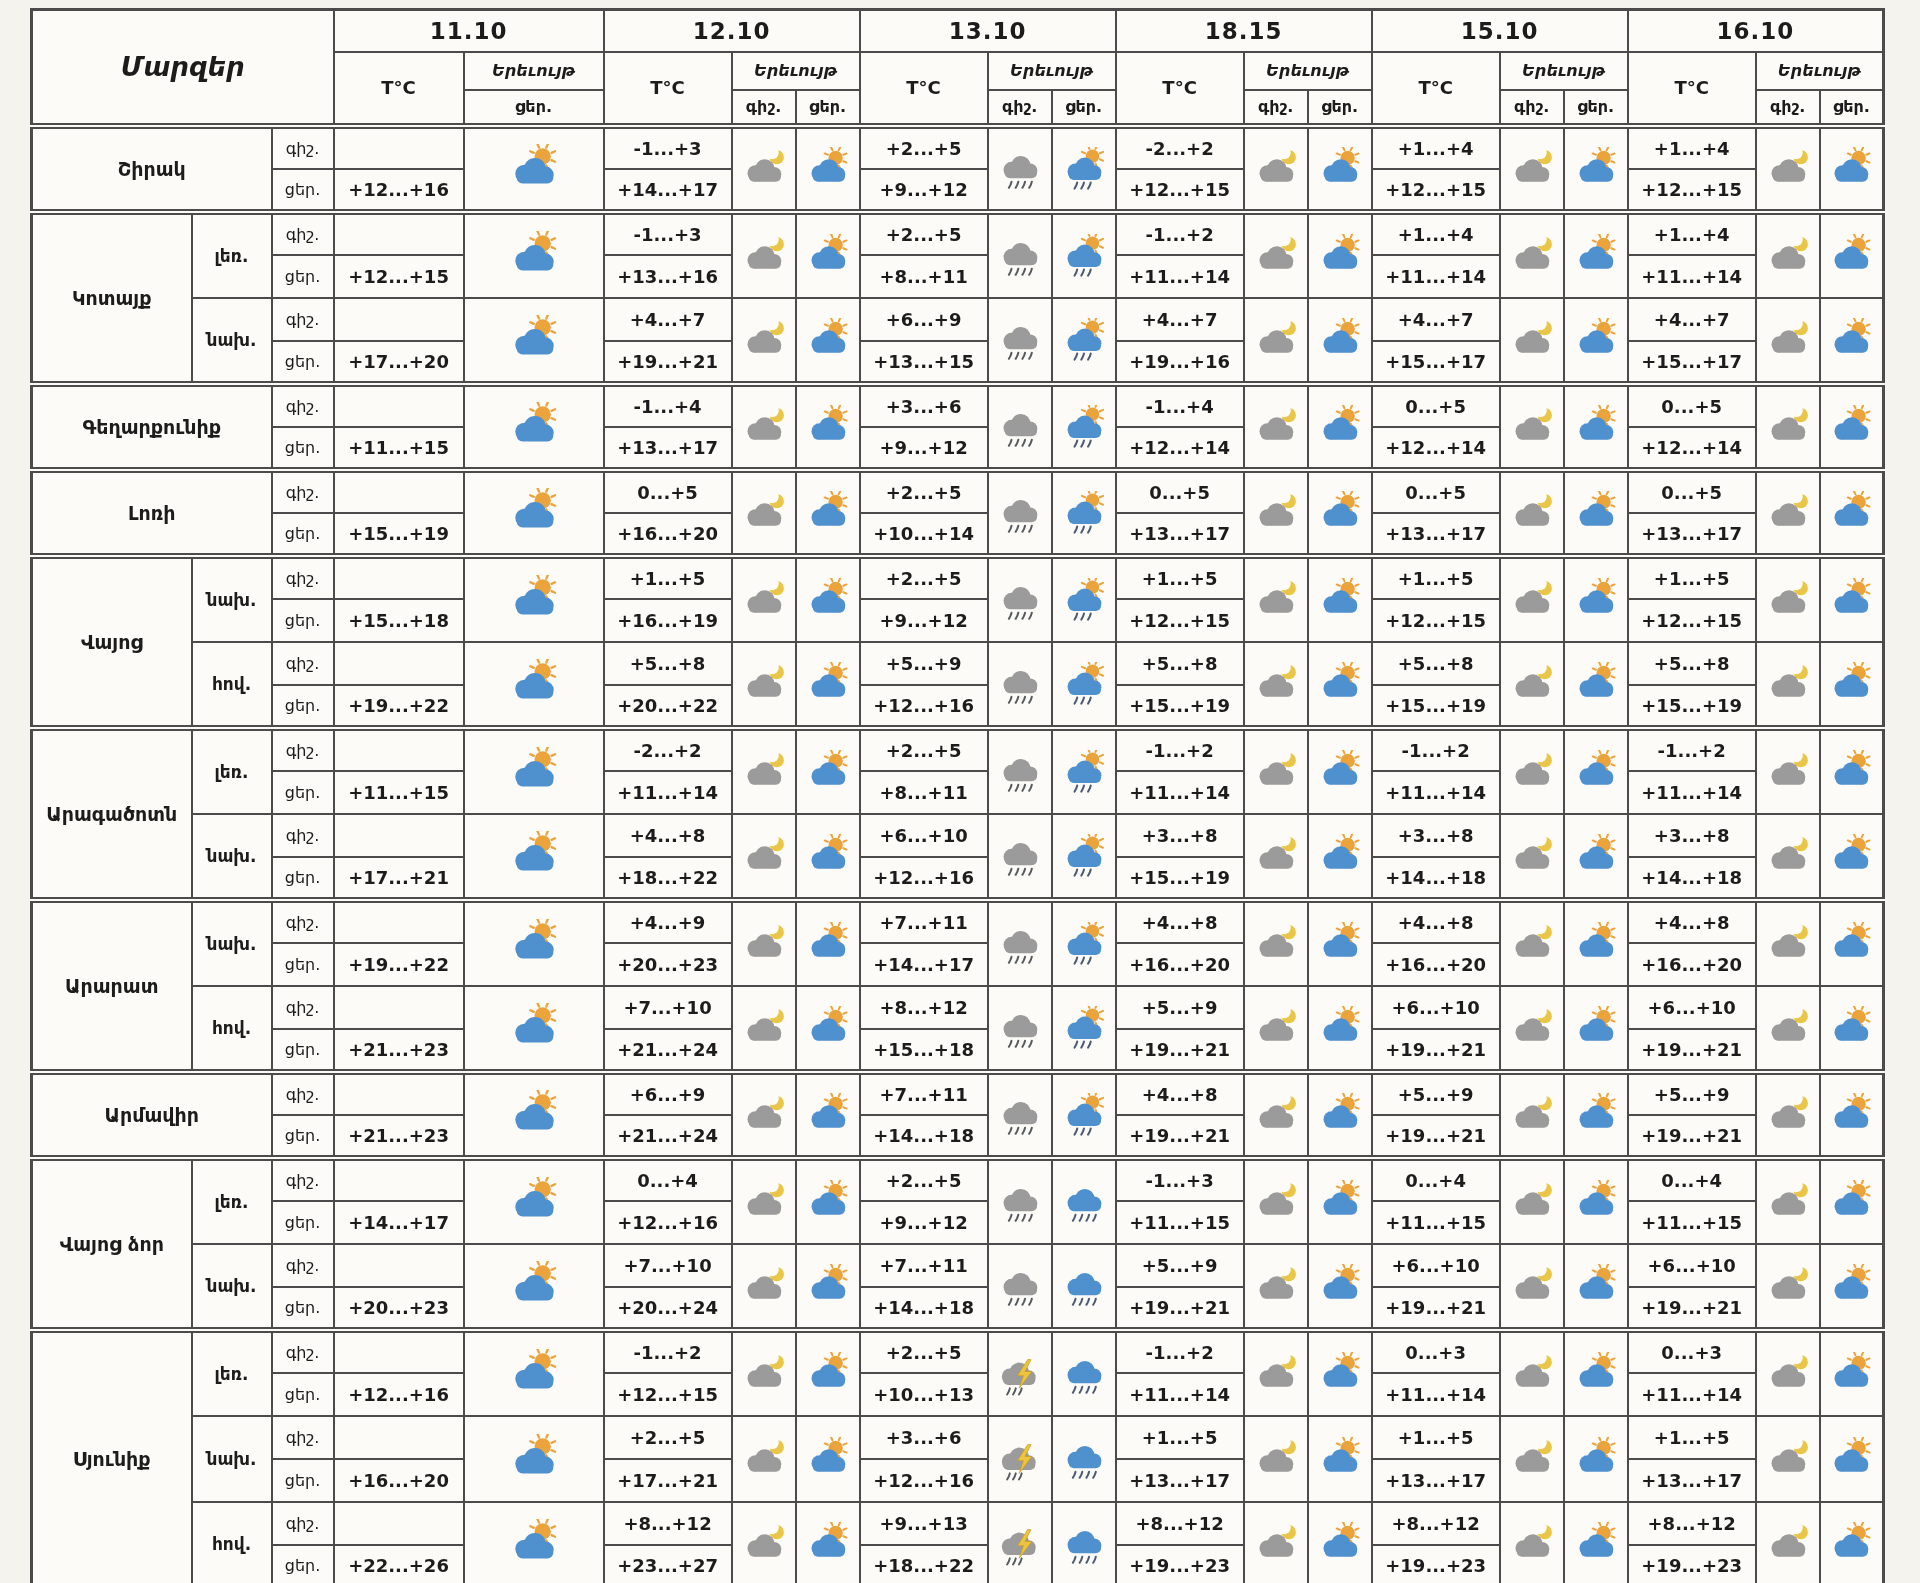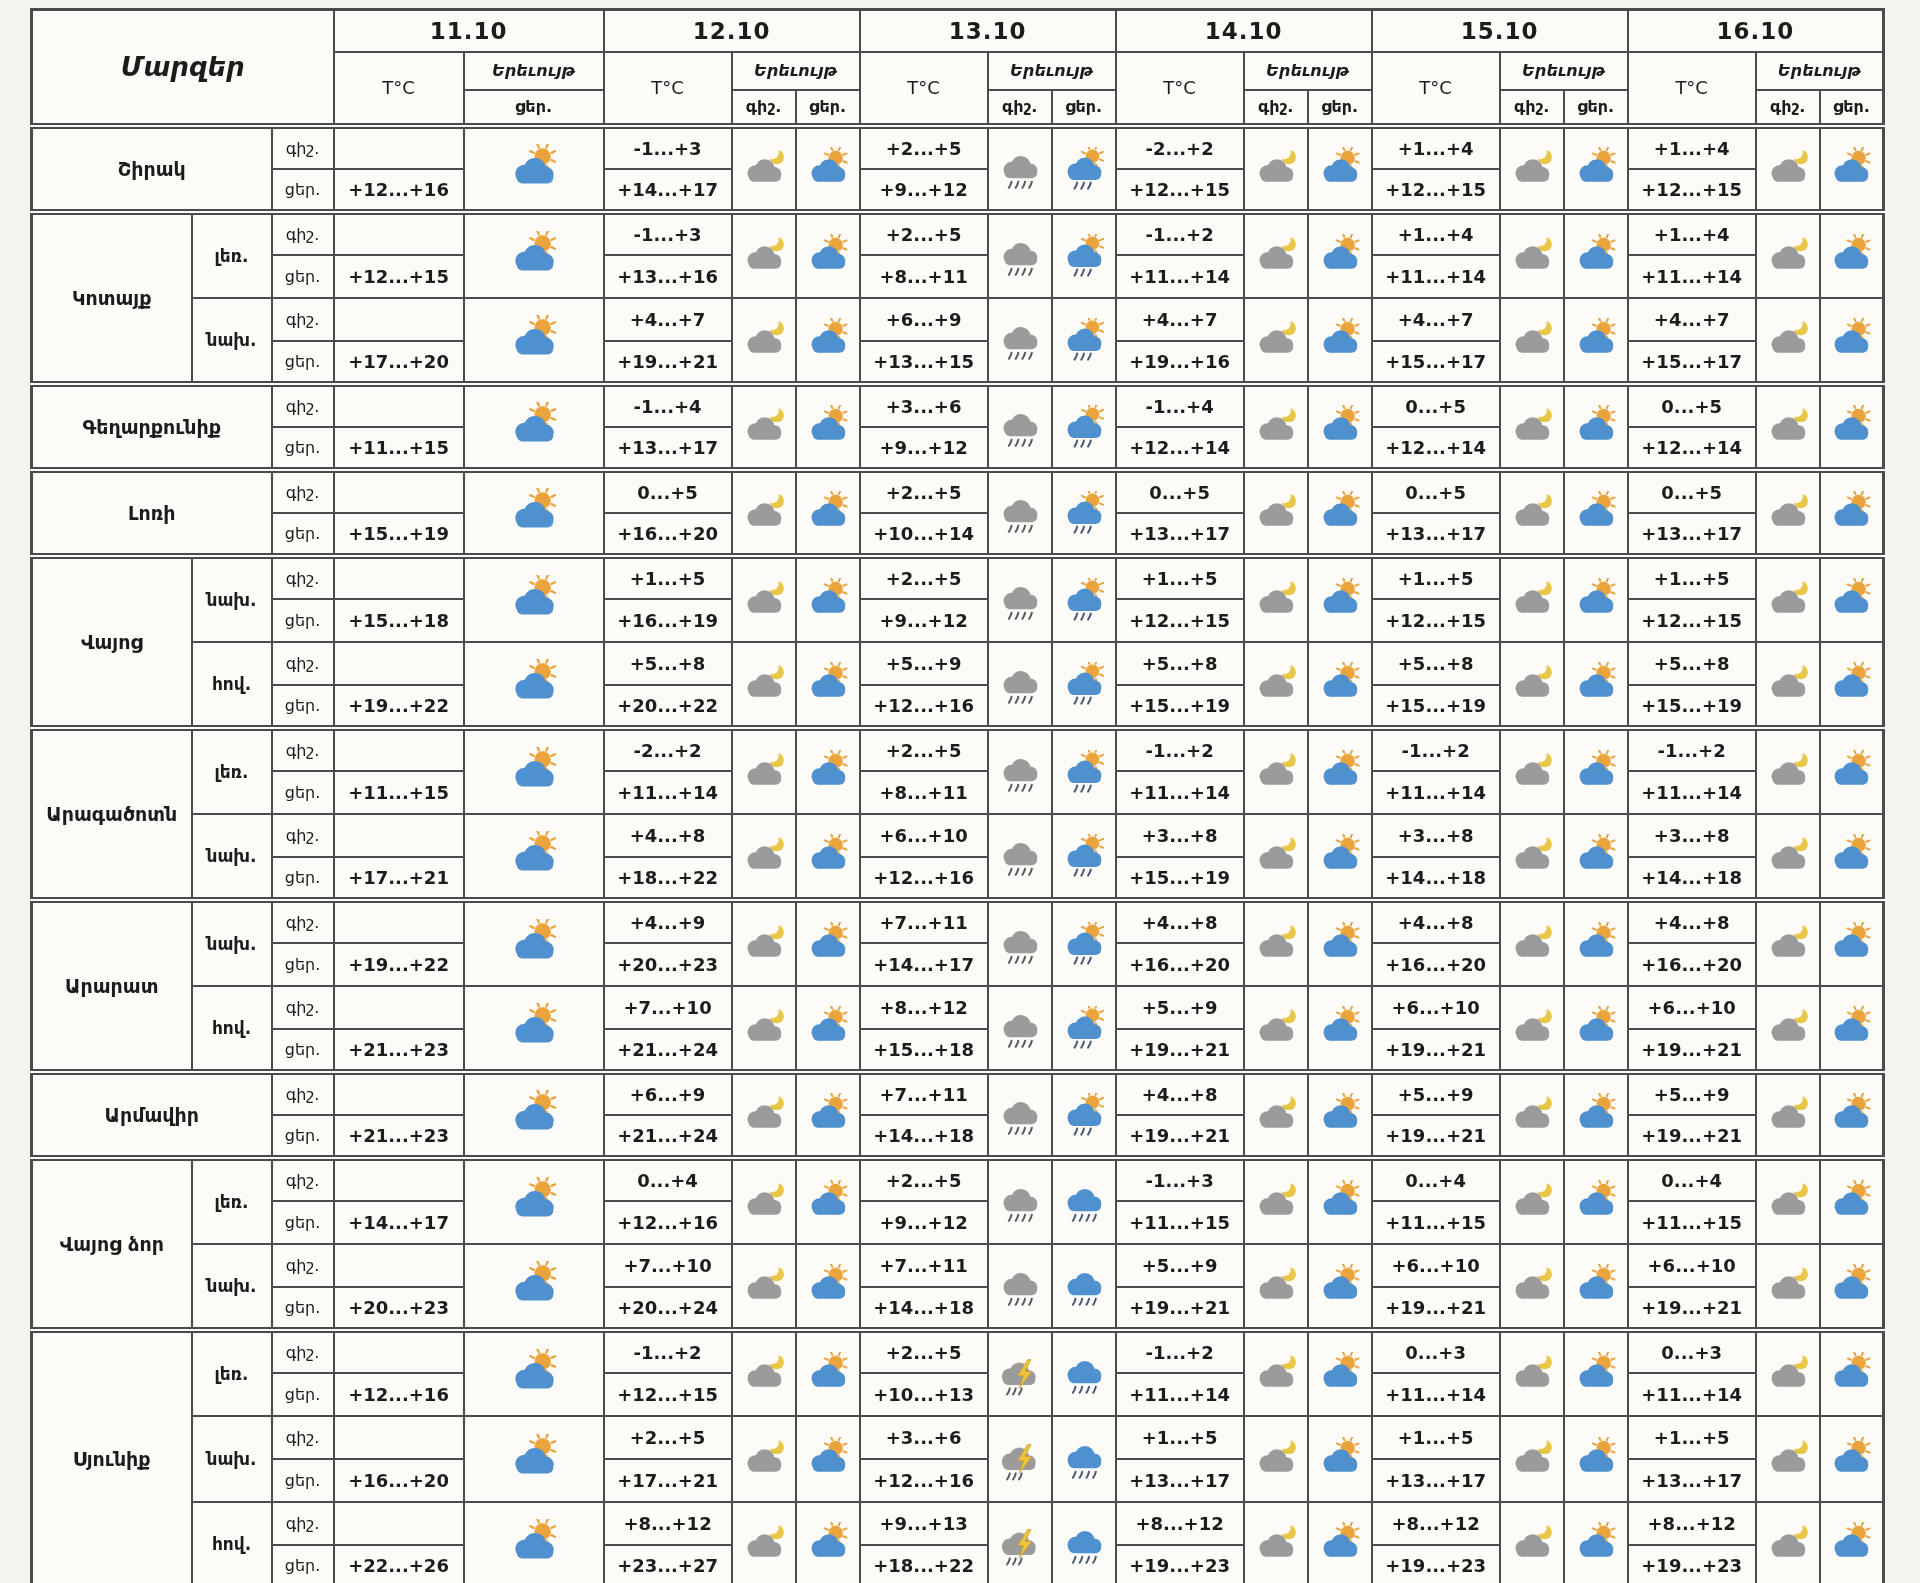--- a/index.html
+++ b/index.html
@@ -8,21 +8,21 @@
   table{border-collapse:collapse;table-layout:fixed;width:1852px;background:#fcfbf7;}
   table,th,td{border:2px solid #4b4b4b;}
   table{border-width:3px;}
   th,td{padding:0;text-align:center;vertical-align:middle;overflow:hidden;}
   .h1{height:42px;}
   .h2{height:38px;}
   .h3{height:36px;}
   tr.half{height:43px;}
   .regions-h{font-size:26px;font-weight:bold;font-style:italic;}
   .date-h{font-size:23px;font-weight:bold;letter-spacing:1px;}
-  .t-h{font-size:18px;font-weight:400;margin-left:40px;}
+  .t-h{font-size:18px;font-weight:700;margin-left:40px;}
   .ph-h{font-size:16px;font-weight:600;font-style:italic;}
   .dn-h{font-size:16px;font-weight:600;}
   .region-cell{font-size:19px;font-weight:bold;}
   .zone-cell{font-size:17px;font-weight:bold;}
   .dn{font-size:16px;font-weight:500;}
   .temp{font-size:18px;font-weight:bold;white-space:nowrap;}
   .icon-cell svg{display:block;margin:0 auto;width:56px;height:44px;}
   .icon-cell.wide svg{width:66px;height:50px;}
   tr.region-start td{border-top:6px double #4b4b4b;}
   thead tr.h3 th{border-bottom:6px double #4b4b4b;}
@@ -53,21 +53,21 @@
       <col style="width:128px">
         <col style="width:64px">
         <col style="width:64px">
     </colgroup>
     <thead>
       <tr class="h1">
         <th class="regions-h" rowspan="3" colspan="3">Մարզեր</th>
         <th class="date-h" colspan="2">11.10</th>
         <th class="date-h" colspan="3">12.10</th>
         <th class="date-h" colspan="3">13.10</th>
-        <th class="date-h" colspan="3">14.10</th>
+        <th class="date-h" colspan="3">18.15</th>
         <th class="date-h" colspan="3">15.10</th>
         <th class="date-h" colspan="3">16.10</th>
       </tr>
       <tr class="h2">
         <th class="t-h" rowspan="2">T°C</th>
         <th class="ph-h">Երեւույթ</th>
         <th class="t-h" rowspan="2">T°C</th>
         <th class="ph-h" colspan="2">Երեւույթ</th>
         <th class="t-h" rowspan="2">T°C</th>
         <th class="ph-h" colspan="2">Երեւույթ</th>

